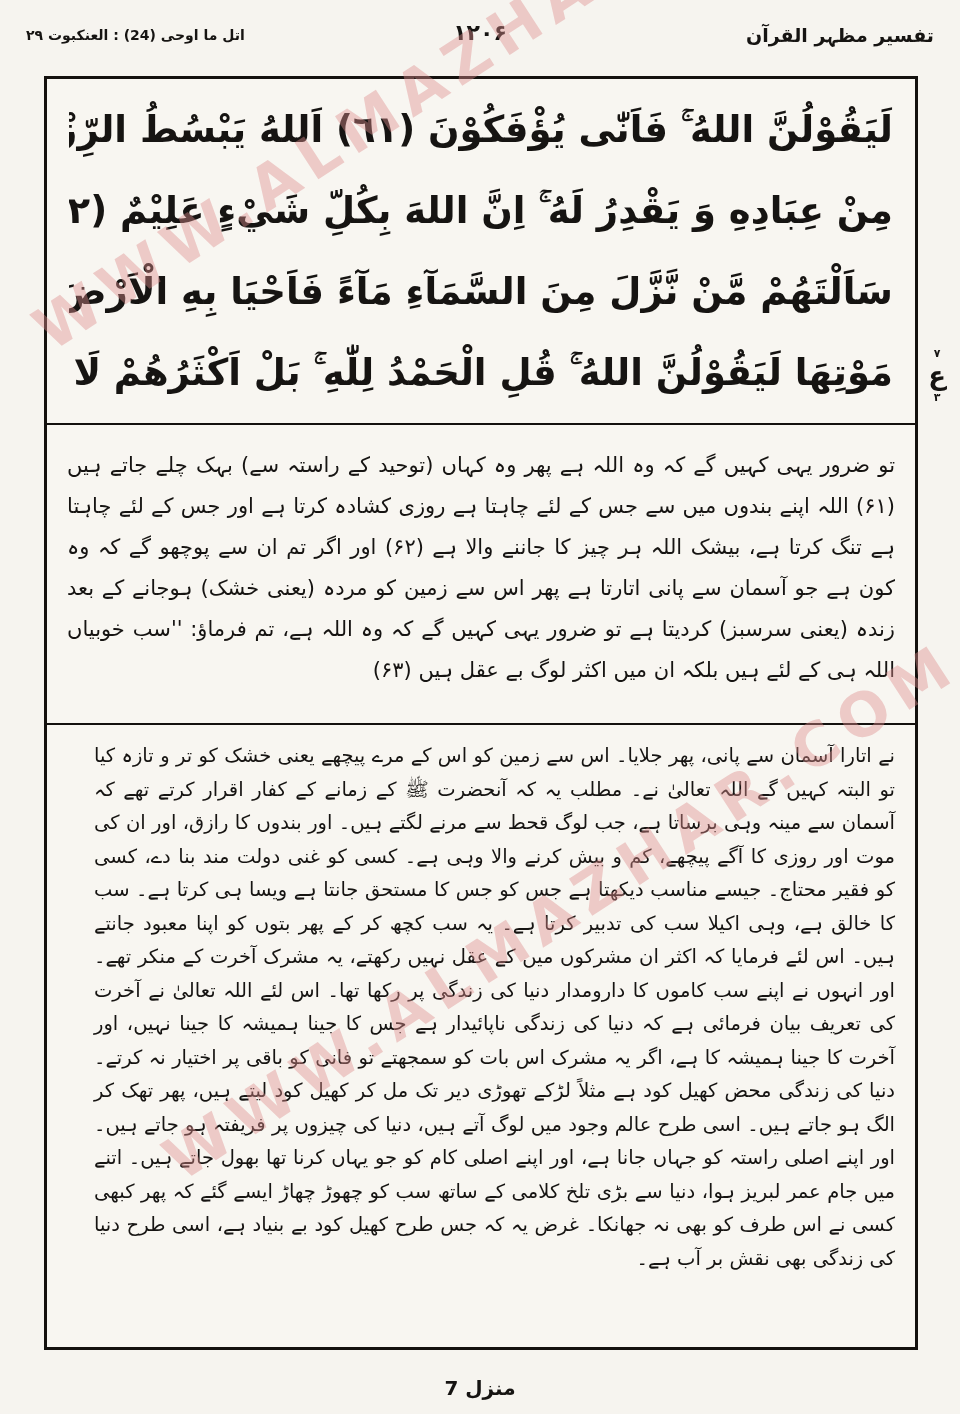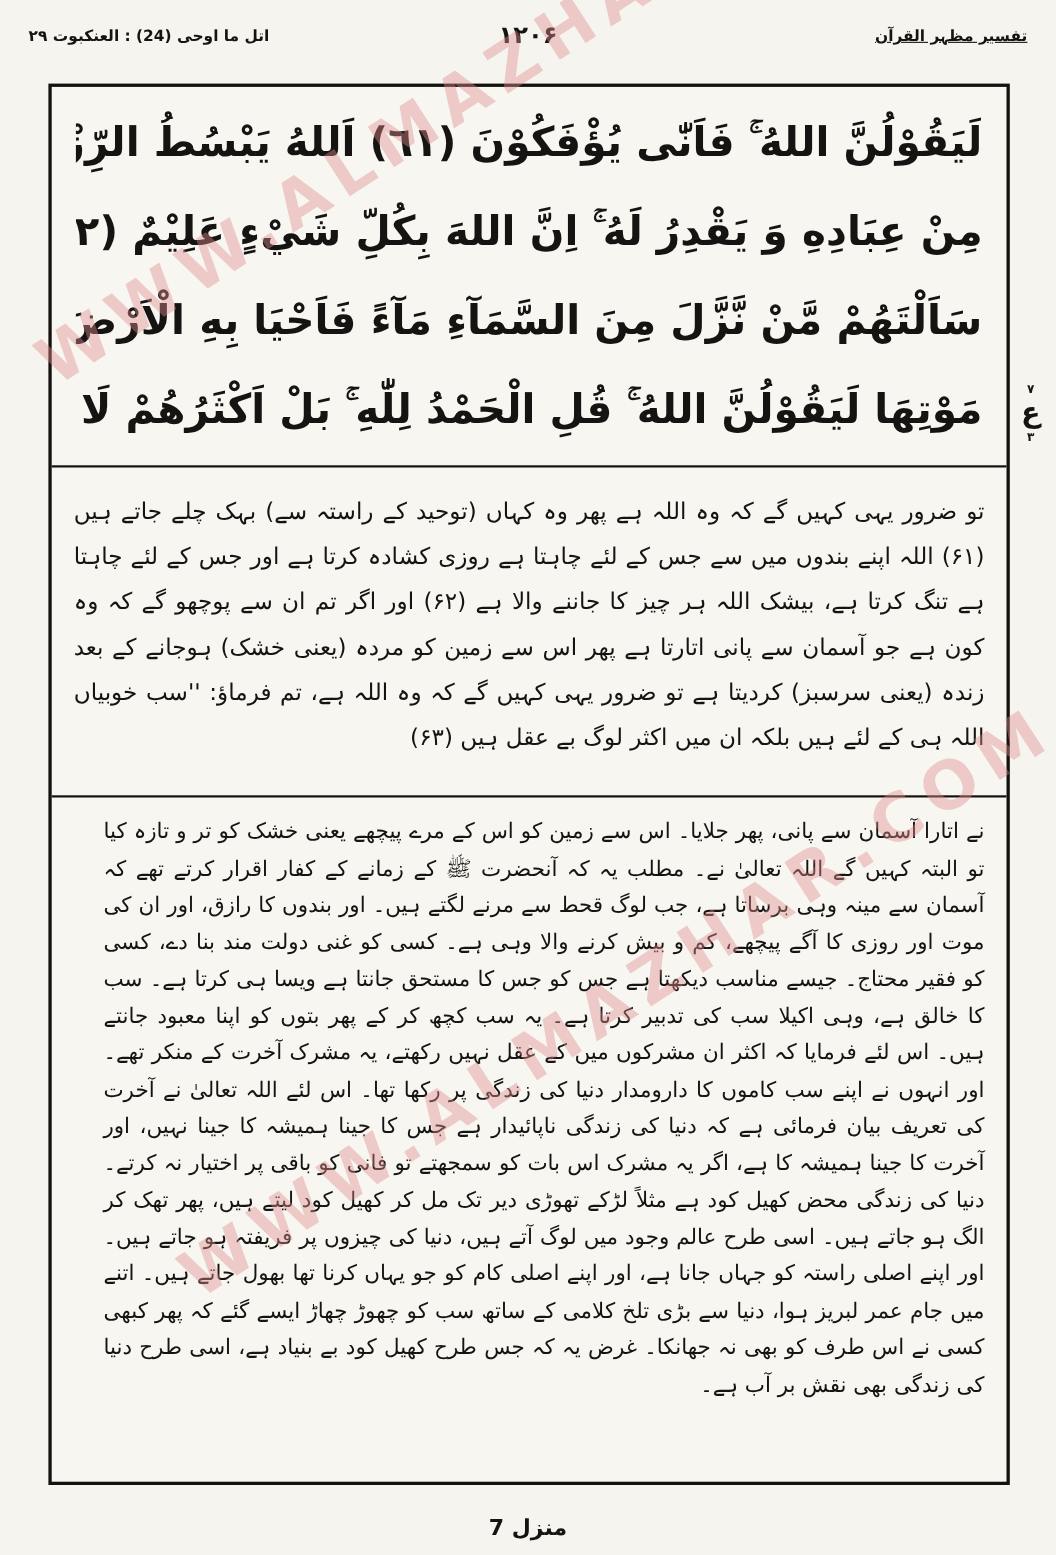--- a/index.html
+++ b/index.html
@@ -12,21 +12,21 @@
     overflow:hidden;
   }
   .page{position:absolute;inset:0;}
 
   
   .header{
     position:absolute;top:24px;right:26px;left:26px;
     display:flex;flex-direction:row;justify-content:space-between;align-items:center;
     direction:rtl;
   }
-  .header .book-title{font-size:14px;font-weight:bold;text-decoration:underline;}
+  .header .book-title{font-size:19px;font-weight:bold;}
   .header .page-number{font-size:22px;font-weight:bold;letter-spacing:2px;position:absolute;left:50%;transform:translateX(-50%);top:-4px;}
   .header .surah-ref{font-size:14px;font-weight:bold;}
 
   
   .main-box{
     position:absolute;top:76px;right:42px;left:44px;bottom:64px;
     border:3px solid #14110e;
     background:#f8f6f1;
     display:flex;flex-direction:column;
     box-sizing:border-box;

